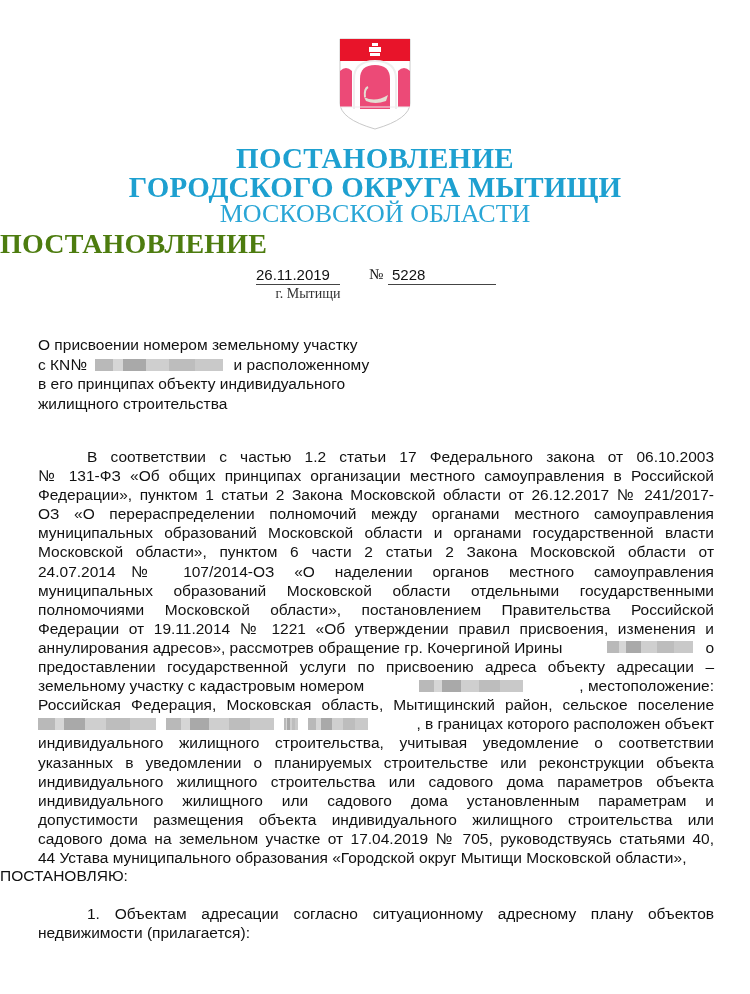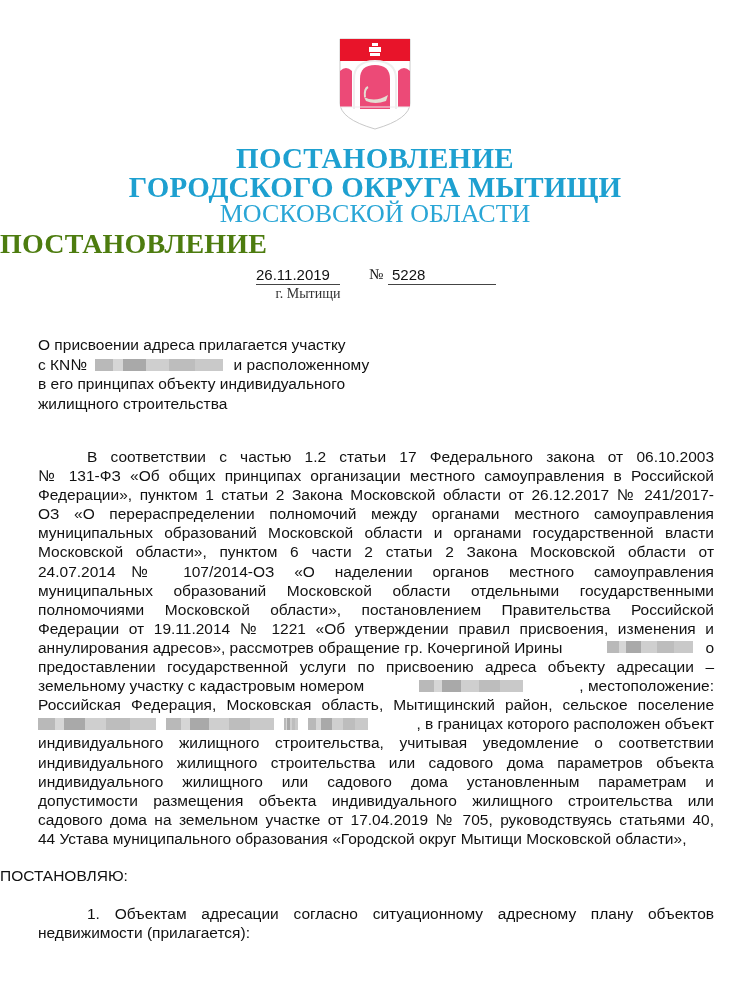--- a/index.html
+++ b/index.html
@@ -65,21 +65,21 @@
 <div class="meta-row">
   <span class="date">26.11.2019</span>
   <span class="line1"></span>
   <span class="numsign">№</span>
   <span class="num">5228</span>
   <span class="line2"></span>
 </div>
 <div class="city">г. Мытищи</div>
 
 <div class="subject">
-  <div>О присвоении адреса прилагается участку</div>
+  <div>О присвоении номером земельному участку</div>
   <div>
     <span>с КN№</span>
     <span class="blur" style="width:128px;margin:0 6px 0 4px;"></span>
     <span>и расположенному</span>
   </div>
   <div>в его принципах объекту индивидуального</div>
   <div>жилищного строительства</div>
 </div>
 
 <div class="body para1">
@@ -112,20 +112,21 @@
   <span class="ln" style="display:flex;justify-content:space-between;align-items:center;">
     <span style="display:flex;gap:10px;align-items:center;">
       <span class="blur" style="width:118px;"></span>
       <span class="blur" style="width:108px;"></span>
       <span class="blur" style="width:14px;"></span>
       <span class="blur" style="width:60px;"></span>
     </span>
     <span>, в границах которого расположен объект</span>
   </span>
   <span class="ln">индивидуального жилищного строительства, учитывая уведомление о соответствии</span>
+  <span class="ln">указанных в уведомлении о планируемых строительстве или реконструкции объекта</span>
   <span class="ln">индивидуального жилищного строительства или садового дома параметров объекта</span>
   <span class="ln">индивидуального жилищного или садового дома установленным параметрам и</span>
   <span class="ln">допустимости размещения объекта индивидуального жилищного строительства или</span>
   <span class="ln">садового дома на земельном участке от 17.04.2019 № 705, руководствуясь статьями 40,</span>
   <span class="ln last">44 Устава муниципального образования «Городской округ Мытищи Московской области»,</span>
 </div>
 
 <div class="decree">ПОСТАНОВЛЯЮ:</div>
 
 <div class="item1">

